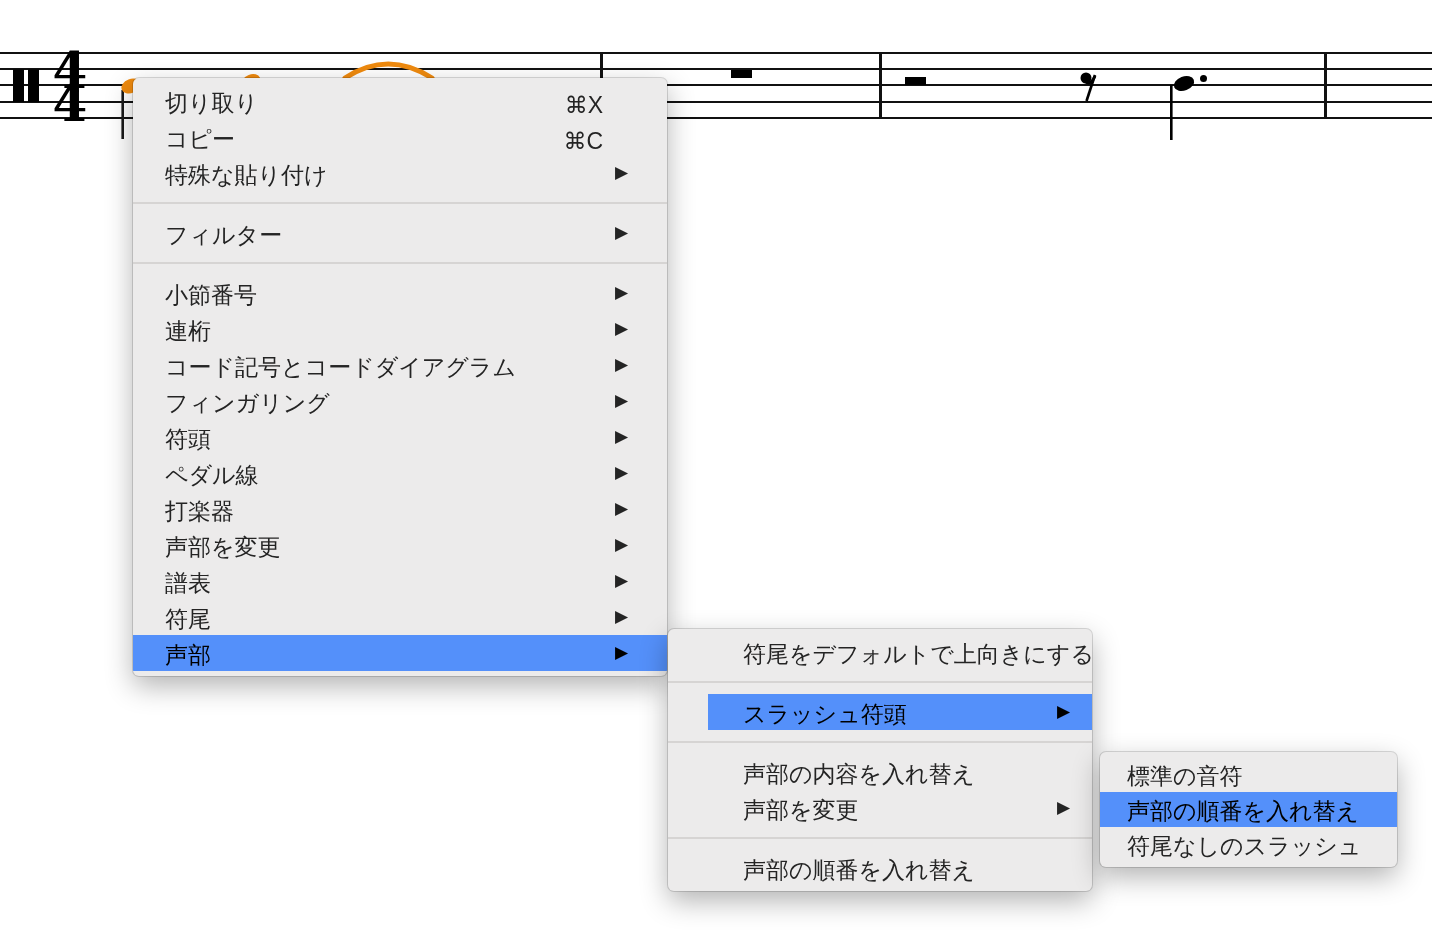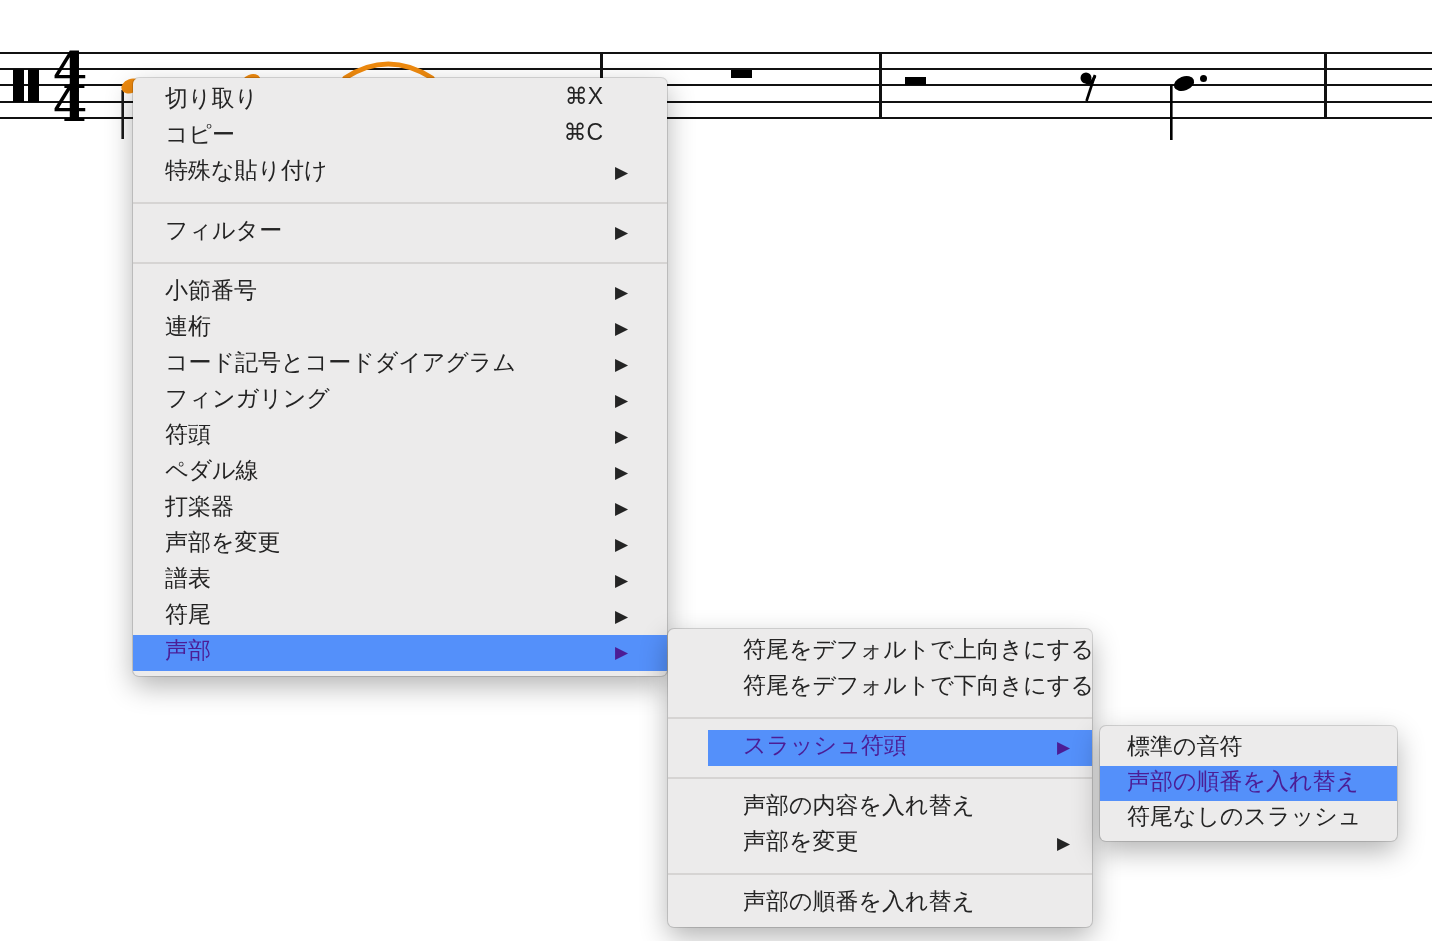--- a/index.html
+++ b/index.html
@@ -7,36 +7,36 @@
               font-family:"Liberation Sans","DejaVu Sans",sans-serif; }
   #stage { position:relative; width:1432px; height:941px; }
 
   
   #score-svg { position:absolute; left:0; top:0; z-index:1; }
 
   
   .menu { position:absolute; background:#ECEBEB; border-radius:6px;
           box-shadow:0 0 0 1px rgba(0,0,0,0.14), 0 10px 28px rgba(0,0,0,0.30);
           font-size:23px; color:#242424; padding:5px 0; overflow:hidden; }
-  .row { height:36px; display:flex; align-items:flex-start;
+  .row { height:36px; display:flex; align-items:flex-end;
          padding:0 70px 0 32px; position:relative; white-space:nowrap; }
   .row .label { flex:0 0 auto; }
   .row .shortcut { position:absolute; right:64px; }
   .row .arrow { position:absolute; right:39px; top:50%; transform:translateY(-54%);
                 font-size:17px; line-height:1; }
   .sep { height:24px; position:relative; }
   .sep::after { content:""; position:absolute; left:0; right:0; top:11px;
                 height:2px; background:#D6D4D3; }
-  .hl { background:#5490FA; color:#4c1d95; }
+  .hl { background:#5490FA; color:#000000; }
 
   #menu-main   { left:133px; top:78px;  width:534px; z-index:5; }
   #menu-voices { left:668px; top:629px; width:424px; z-index:6; }
   #menu-voices .row { padding-left:35px;margin-left:40px; }
   #menu-voices .arrow { right:22px; }
-  #menu-slash  { left:1100px; top:726px; width:297px; z-index:7; }
+  #menu-slash  { left:1100px; top:752px; width:297px; z-index:7; }
   #menu-slash .row { height:35px; padding-left:27px; }
 </style>
 </head>
 <body>
 
 <div id="stage">
 
   <svg id="score-svg" width="1432" height="170" viewBox="0 0 1432 170">
 
     <g stroke="#111111" stroke-width="2">
@@ -149,23 +149,20 @@
     <div class="row hl">
       <span class="label">声部</span>
       <span class="arrow">▶</span>
     </div>
   </div>
 
   <div class="menu" id="menu-voices">
     <div class="row">
       <span class="label">符尾をデフォルトで上向きにする</span>
     </div>
-    <div class="row">
-      <span class="label">符尾をデフォルトで下向きにする</span>
-    </div>
     <div class="sep"></div>
     <div class="row hl">
       <span class="label">スラッシュ符頭</span>
       <span class="arrow">▶</span>
     </div>
     <div class="sep"></div>
     <div class="row">
       <span class="label">声部の内容を入れ替え</span>
     </div>
     <div class="row">

